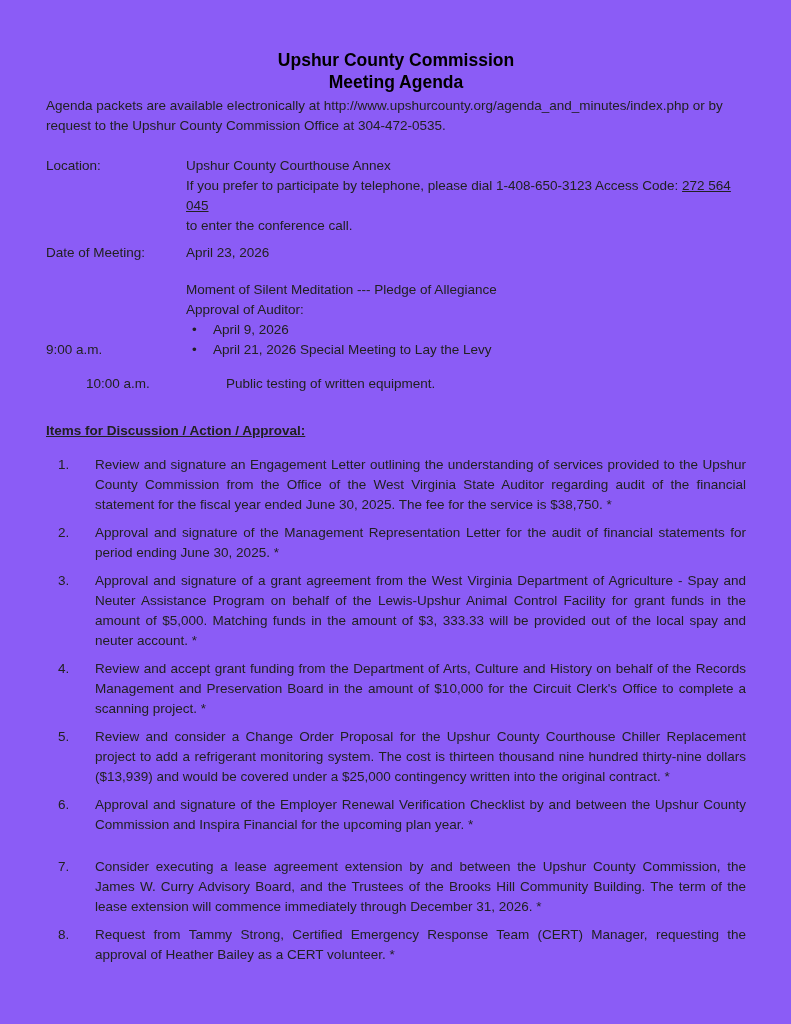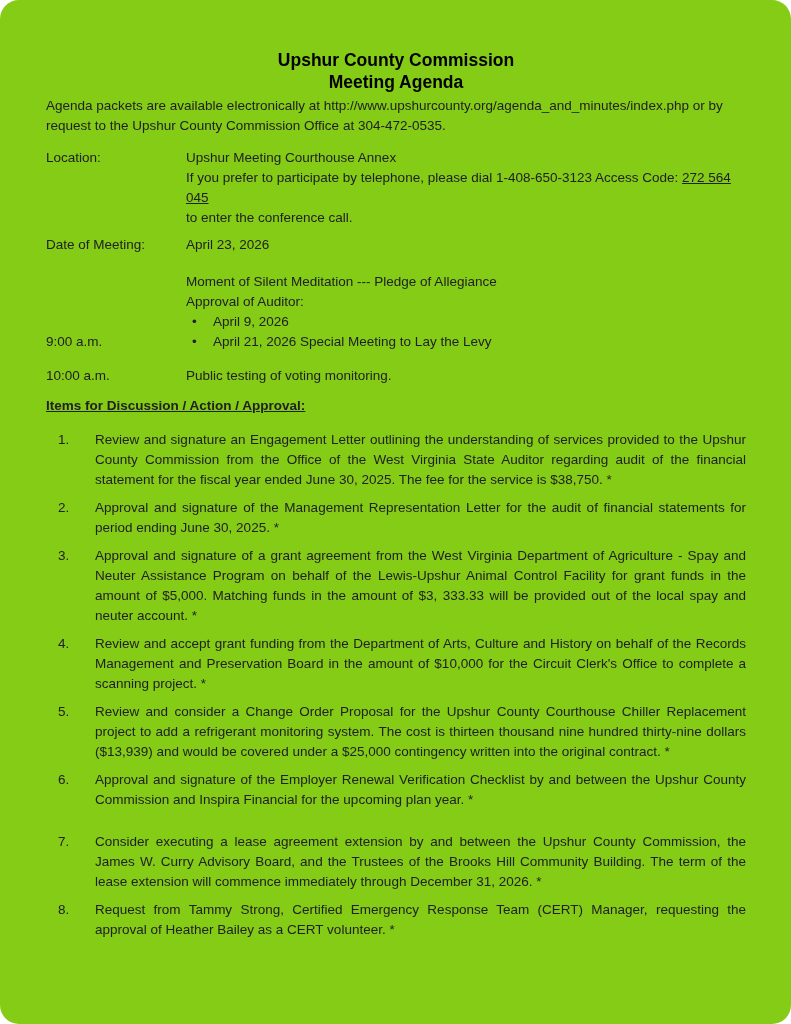--- a/index.html
+++ b/index.html
@@ -1,56 +1,55 @@
 <!DOCTYPE html>
 <html><head>
 <meta charset="utf-8">
 <style>
   html, body { margin: 0; padding: 0; background: #ffffff; }
   .page {
     position: relative;
     width: 791px;
     height: 1024px;
     margin: 0 auto;
-    background: #84cc16;
+    background: #8b5cf6;
     box-sizing: border-box;
     padding: 46px 45px 0 46px;
     font-family: "Liberation Sans", sans-serif;
     font-size: 13.5px;
     line-height: 20px;
     color: #212121;
     overflow: hidden;
-    border-radius: 19px;
   }
   .title {
     text-align: center;
     font-weight: 700;
     font-size: 17.5px;
     line-height: 22px;
     color: #000000;
     padding-top: 3px;
   }
   .intro { margin: 3px 0 7px 0; }
 
   .row { display: flex; }
   .row .label { width: 140px; flex: none; }
   .row .content { flex: 1; max-width: 560px; }
-  .row-location { margin-top: 12px; }
+  .row-location { margin-top: 20px; }
   .row-date { margin-top: 7px; }
   .row-900 { margin-top: 17px; align-items: flex-end; }
   .row-915 { margin-top: 9px; }
-  .row-1000 { margin-top: 14px; }
+  .row-1000 { margin-top: 14px; margin-left: 40px; }
 
   .underline { text-decoration: underline; }
 
   .bullets { margin: 0; padding: 0; }
   .bullet-row { display: flex; }
   .bullet-row .dot { width: 27px; flex: none; padding-left: 6px; box-sizing: border-box; }
 
-  .section-heading { margin-top: 10px; font-weight: 700; }
+  .section-heading { margin-top: 27px; font-weight: 700; }
 
   .items { margin-top: 14px; }
   .item { display: flex; margin-bottom: 8px; }
   .item .num { width: 49px; flex: none; padding-left: 12px; box-sizing: border-box; }
   .item .text { flex: 1; text-align: justify; }
   .gap-before { margin-top: 22px; }
 </style>
 </head>
 <body>
 
@@ -59,21 +58,21 @@
   <div class="title">
     <div>Upshur County Commission</div>
     <div>Meeting Agenda</div>
   </div>
 
   <p class="intro">Agenda packets are available electronically at http://www.upshurcounty.org/agenda_and_minutes/index.php or by request to the Upshur County Commission Office at 304-472-0535.</p>
 
   <div class="row row-location">
     <div class="label">Location:</div>
     <div class="content">
-      <div>Upshur Meeting Courthouse Annex</div>
+      <div>Upshur County Courthouse Annex</div>
       <div><span>If you prefer to participate by telephone, please dial 1-408-650-3123 Access Code: </span><span class="underline">272 564 045</span></div>
       <div>to enter the conference call.</div>
     </div>
   </div>
 
   <div class="row row-date">
     <div class="label">Date of Meeting:</div>
     <div class="content">April 23, 2026</div>
   </div>
 
@@ -91,21 +90,21 @@
           <span class="dot">•</span>
           <span>April 21, 2026 Special Meeting to Lay the Levy</span>
         </div>
       </div>
     </div>
   </div>
 
 
   <div class="row row-1000">
     <div class="label">10:00 a.m.</div>
-    <div class="content">Public testing of voting monitoring.</div>
+    <div class="content">Public testing of written equipment.</div>
   </div>
 
   <div class="section-heading">
     <span class="underline">Items for Discussion / Action / Approval:</span>
   </div>
 
   <div class="items">
     <div class="item">
       <div class="num">1.</div>
       <div class="text">Review and signature an Engagement Letter outlining the understanding of services provided to the Upshur County Commission from the Office of the West Virginia State Auditor regarding audit of the financial statement for the fiscal year ended June 30, 2025. The fee for the service is $38,750. *</div>

